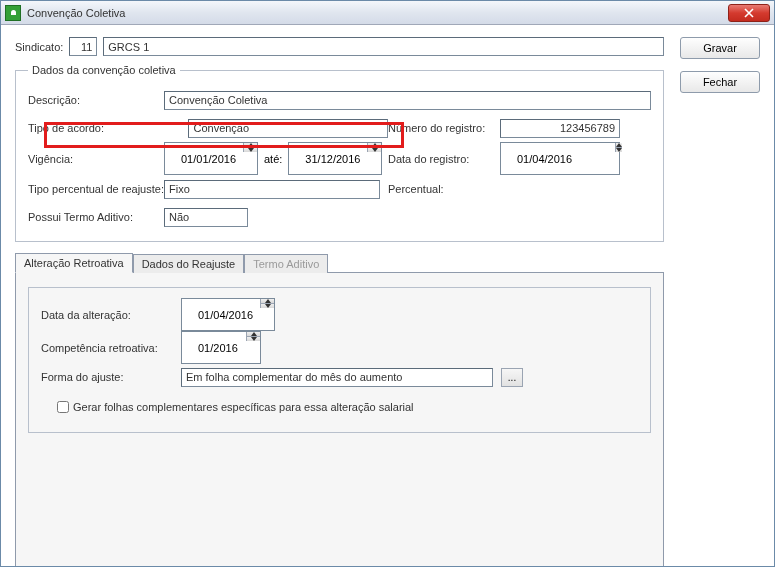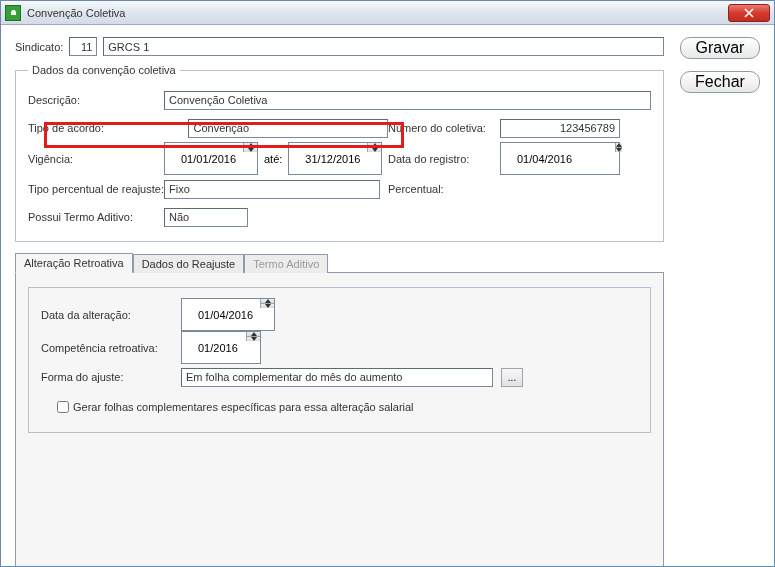--- a/index.html
+++ b/index.html
@@ -54,23 +54,23 @@
       display: flex;
       gap: 16px;
     }
     .main-col { flex: 1; }
     .side-col { width: 80px; display: flex; flex-direction: column; gap: 12px; }
 
     .btn {
       height: 22px;
       background: linear-gradient(to bottom, #fefefe, #e8e8e8);
       border: 1px solid #8e9bab;
-      border-radius: 10px;
+      border-radius: 3px;
       font-family: inherit;
-      font-size: 16px;
+      font-size: 11px;
       cursor: pointer;
       padding: 0 10px;
     }
 
     .row { display: flex; align-items: center; margin-bottom: 8px; }
     .lbl { color: #333; }
 
     .input-flat {
       border: 1px solid #7a8a9a;
       border-top-color: #5b6b7a;
@@ -236,21 +236,21 @@
           <input class="input-flat" style="flex: 1 1 0%; border-left: none; margin-left: -1px;">
         </div>
       </div>
 
       <div class="form-row">
         <div class="col-left">
           <span class="fl">Tipo de acordo:</span>
           <input class="input-flat" style="width: 224px; margin-left: 40px;" value="Convenção">
         </div>
         <div class="col-right">
-          <span class="fr">Número do coletiva:</span>
+          <span class="fr">Número do registro:</span>
           <input class="input-flat ra" style="width: 120px;" value="123456789">
         </div>
       </div>
 
       <div class="form-row">
         <div class="col-left">
           <span class="fl">Vigência:</span>
           <span class="spinner">
             <input value="01/01/2016" style="">
             <span class="spin-btns">

